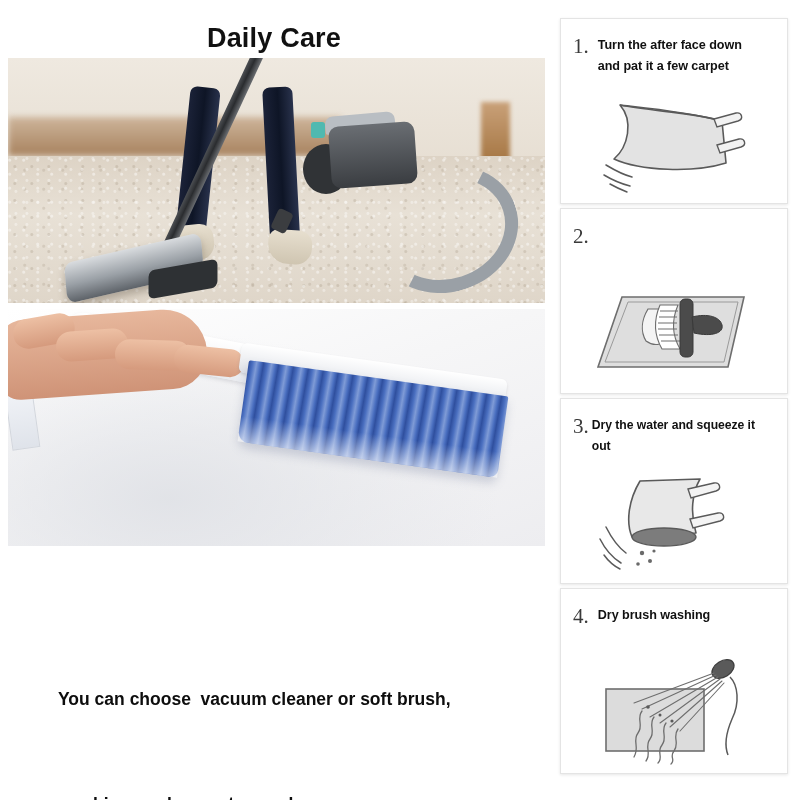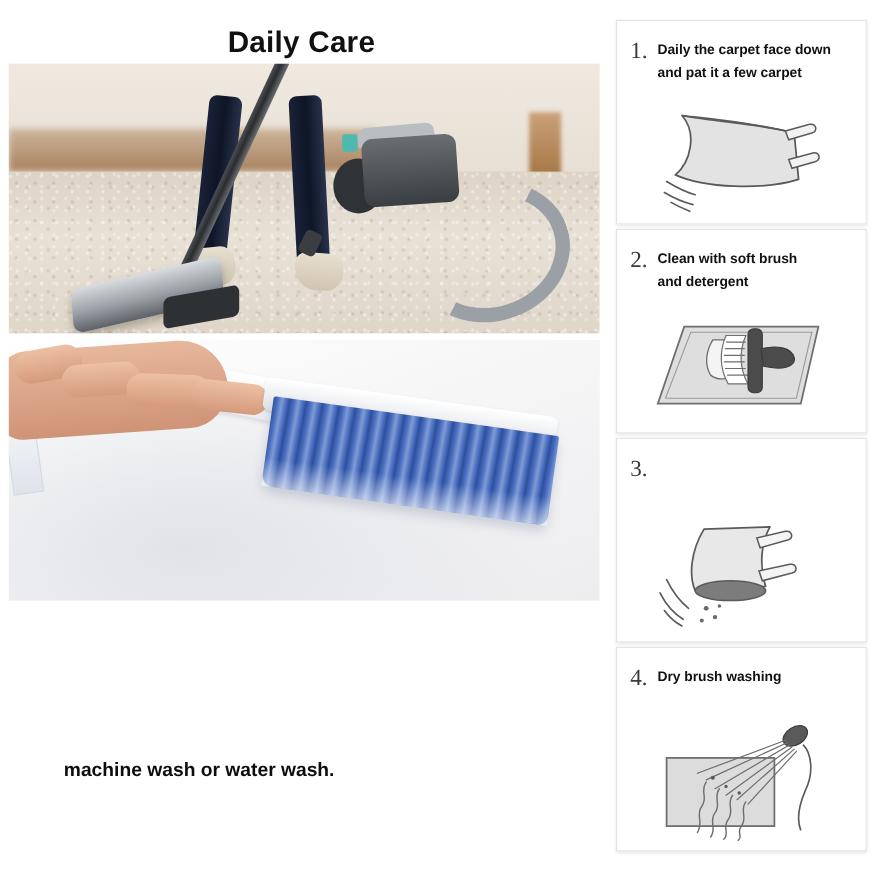--- a/index.html
+++ b/index.html
@@ -312,70 +312,70 @@
   <div class="hand"></div>
   <div class="finger f1"></div>
   <div class="finger f2"></div>
   <div class="finger f3"></div>
   <div class="finger f4"></div>
   <div class="brush-head"></div>
   <div class="bristles"></div>
 </div>
 
 <div class="caption">
+  <div>You can choose  vacuum cleaner or soft brush,</div>
   <div>machine wash or water wash.</div>
 </div>
 
 <div class="step-card" id="step-1">
   <div class="step-head">
     <span class="step-num">1.</span>
     <span class="step-text">
-      <span>Daily the carpet face down</span><br>
+      <span>Turn the after face down</span><br>
       <span>and pat it a few carpet</span>
     </span>
   </div>
   <div class="step-art">
     <svg width="180" height="112" viewBox="0 0 180 112">
       <path d="M36 20 C50 36 44 62 30 74 C56 86 110 88 142 78 L138 36 C112 28 66 26 36 20 Z" fill="#e3e3e3" stroke="#5a5a5a" stroke-width="1.6" stroke-linejoin="round"></path>
       <path d="M36 20 C52 22 100 26 138 36" fill="none" stroke="#5a5a5a" stroke-width="1.6"></path>
       <path d="M130 34 L152 28 C158 27 160 34 154 36 L133 42 Z" fill="#f2f2f2" stroke="#5a5a5a" stroke-width="1.4"></path>
       <path d="M133 60 L155 54 C161 53 163 60 157 62 L136 68 Z" fill="#f2f2f2" stroke="#5a5a5a" stroke-width="1.4"></path>
       <path d="M22 80 C32 86 40 90 48 92" fill="none" stroke="#5a5a5a" stroke-width="1.5" stroke-linecap="round"></path>
       <path d="M20 90 C30 96 38 99 46 101" fill="none" stroke="#5a5a5a" stroke-width="1.5" stroke-linecap="round"></path>
       <path d="M26 99 C33 103 38 105 43 107" fill="none" stroke="#5a5a5a" stroke-width="1.5" stroke-linecap="round"></path>
     </svg>
   </div>
 </div>
 
 <div class="step-card" id="step-2">
   <div class="step-head">
     <span class="step-num">2.</span>
-    <span class="step-text">
-      <span>Clean with soft brush</span><br>
-      <span>and detergent</span>
-    </span>
   </div>
   <div class="step-art">
     <svg width="180" height="112" viewBox="0 0 180 112">
       <path d="M38 22 L160 22 L144 92 L14 92 Z" fill="#dedede" stroke="#6e6e6e" stroke-width="1.6"></path>
       <path d="M44 27 L154 27 L140 87 L21 87 Z" fill="none" stroke="#9a9a9a" stroke-width="1"></path>
       <path d="M64 34 C58 44 56 56 62 66 C70 72 80 70 86 62 L80 34 Z" fill="#f4f4f4" stroke="#6e6e6e" stroke-width="1.2"></path>
       <g stroke="#6e6e6e" stroke-width="1.1" fill="#ffffff">
         <path d="M76 30 C70 44 70 60 78 74 L96 74 C88 60 88 44 94 30 Z"></path>
         <path d="M76 36 L94 36 M75 42 L93 42 M74 48 L93 48 M74 54 L93 54 M75 60 L94 60 M77 66 L96 66"></path>
       </g>
       <rect x="96" y="24" width="13" height="58" rx="5" fill="#4b4b4b" stroke="#3a3a3a" stroke-width="1"></rect>
       <path d="M108 42 C124 38 136 42 138 50 C140 58 128 62 110 58 Z" fill="#4b4b4b" stroke="#3a3a3a" stroke-width="1"></path>
     </svg>
   </div>
 </div>
 
 <div class="step-card step-compact" id="step-3">
   <div class="step-head">
     <span class="step-num">3.</span>
+    <span class="step-text">
+      <span>Dry the water and squeeze it out</span>
+    </span>
   </div>
   <div class="step-art">
     <svg width="180" height="112" viewBox="0 0 180 112">
       <path d="M56 16 C44 36 42 58 48 72 L112 68 C106 48 108 28 116 14 Z" fill="#e8e8e8" stroke="#5a5a5a" stroke-width="1.6" stroke-linejoin="round"></path>
       <ellipse cx="80" cy="72" rx="32" ry="9" fill="#7c7c7c" stroke="#5a5a5a" stroke-width="1.4"></ellipse>
       <path d="M104 24 L130 18 C136 17 138 24 132 26 L107 33 Z" fill="#f4f4f4" stroke="#5a5a5a" stroke-width="1.4"></path>
       <path d="M106 54 L134 48 C140 47 142 54 136 56 L109 63 Z" fill="#f4f4f4" stroke="#5a5a5a" stroke-width="1.4"></path>
       <path d="M22 62 C28 74 34 82 42 88" fill="none" stroke="#5a5a5a" stroke-width="1.5" stroke-linecap="round"></path>
       <path d="M16 74 C22 86 29 93 37 98" fill="none" stroke="#5a5a5a" stroke-width="1.5" stroke-linecap="round"></path>
       <path d="M20 90 C25 97 30 101 36 104" fill="none" stroke="#5a5a5a" stroke-width="1.5" stroke-linecap="round"></path>

